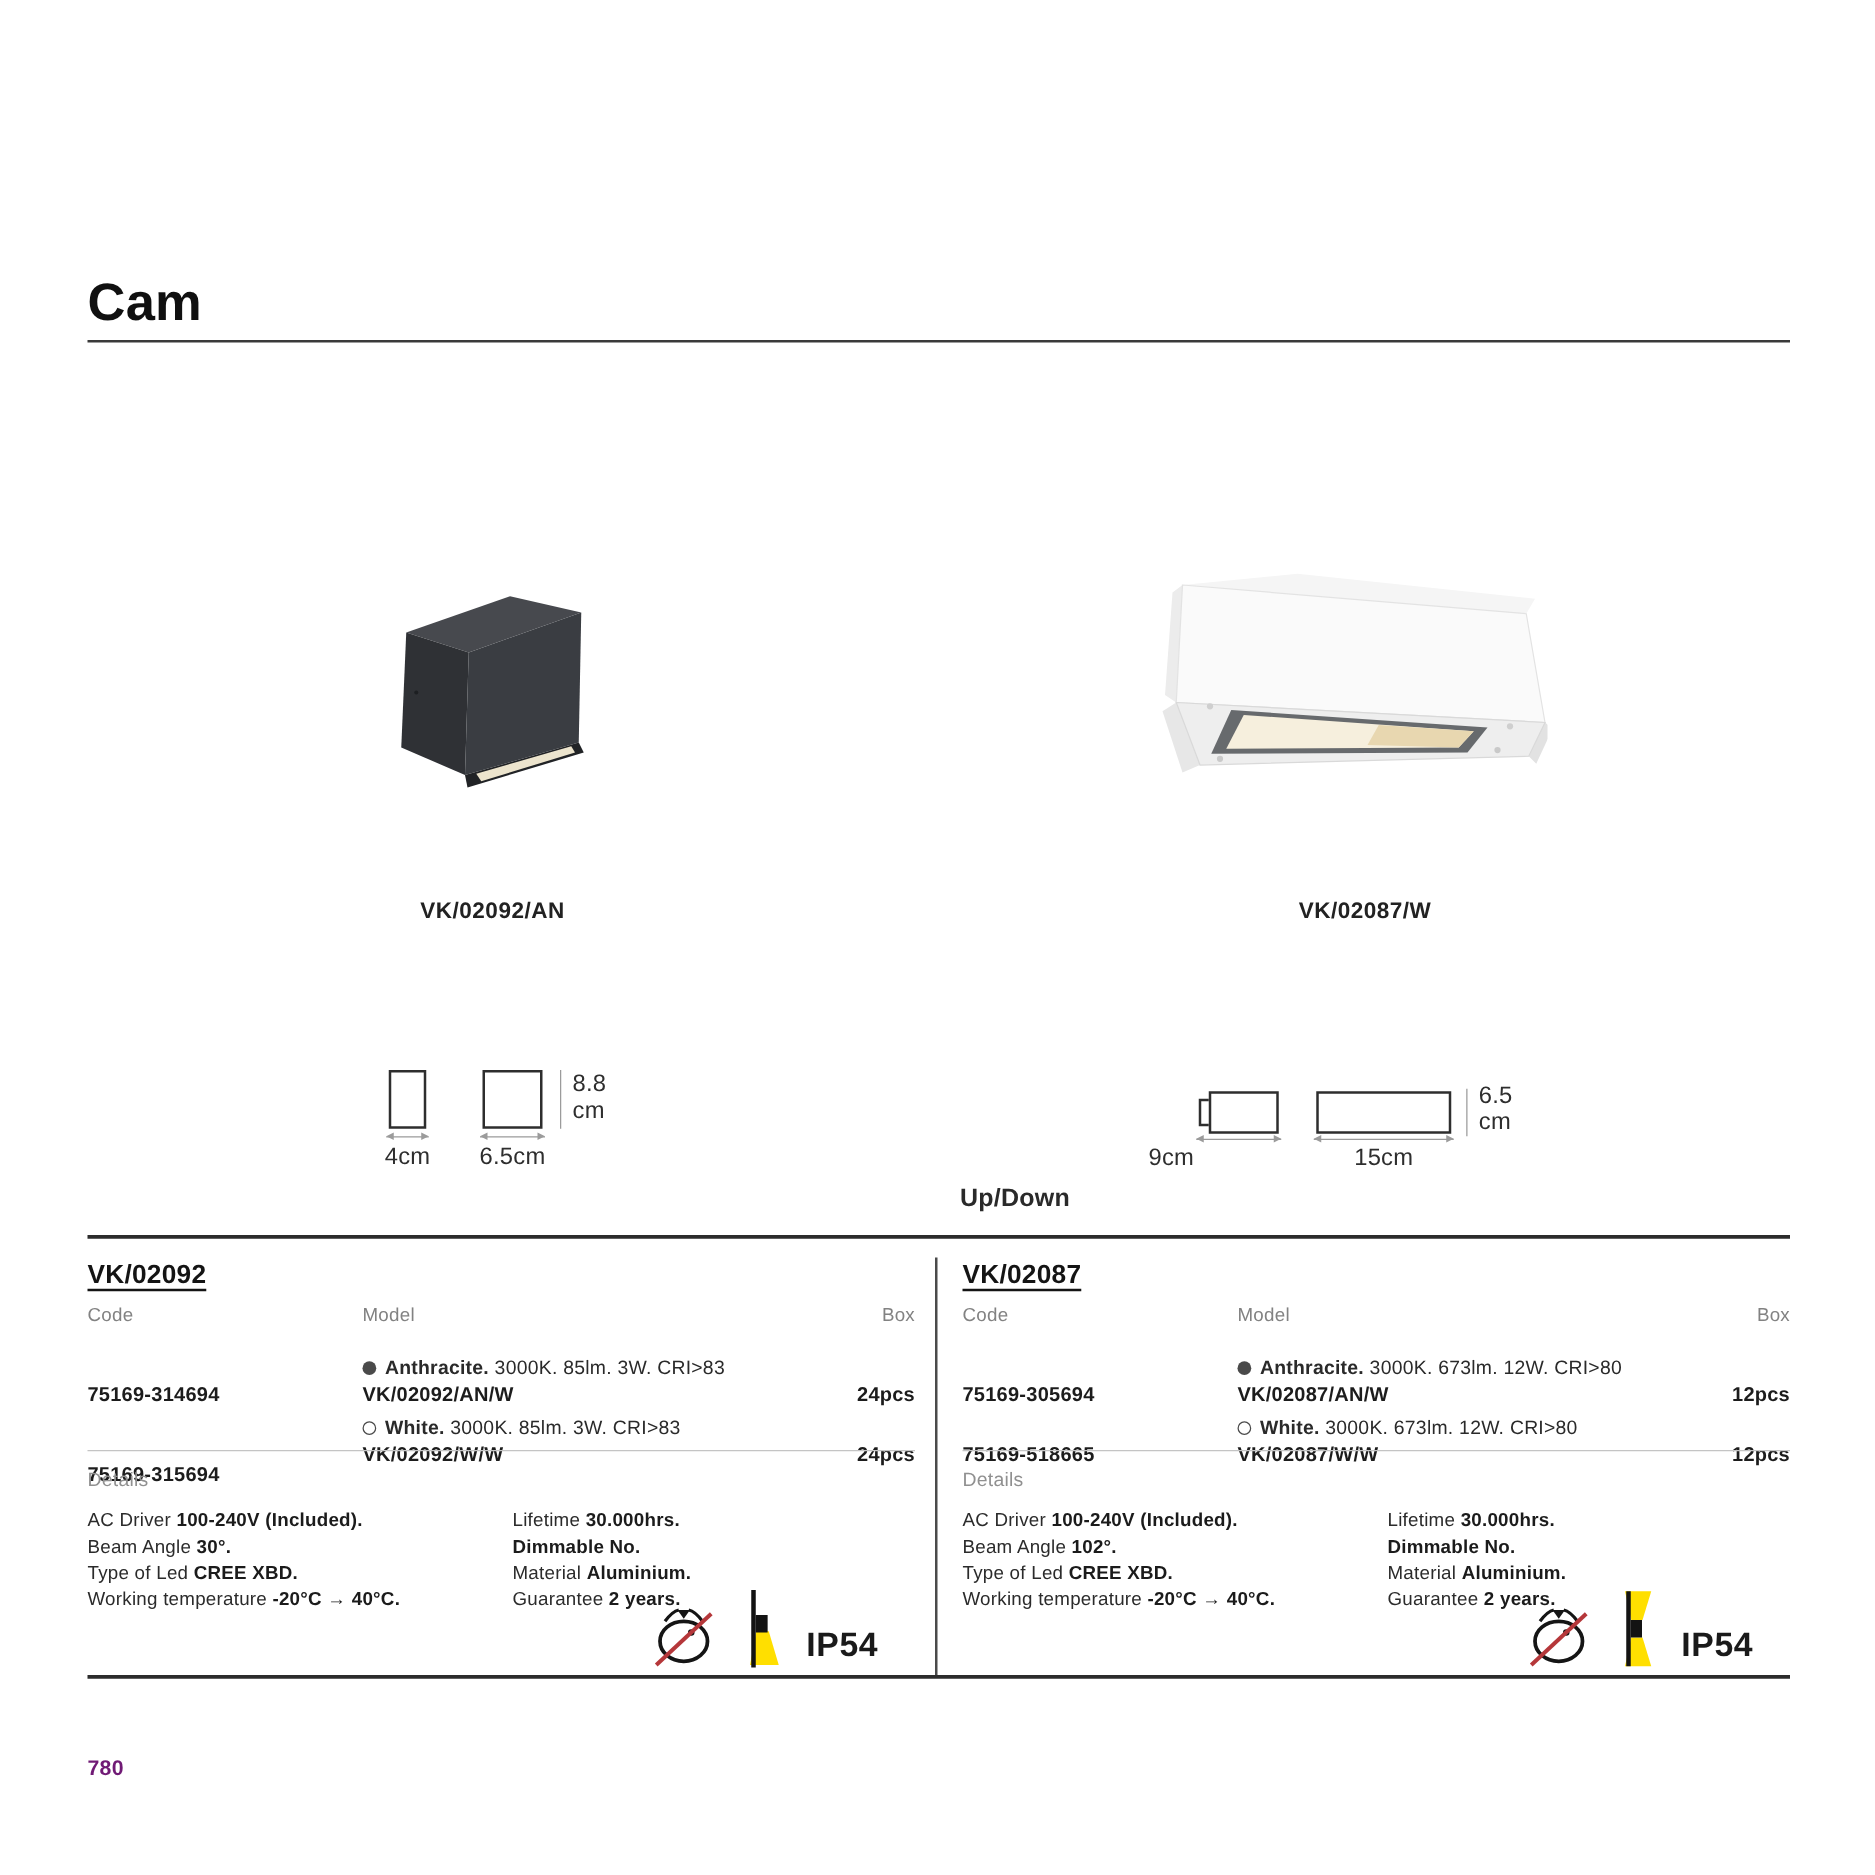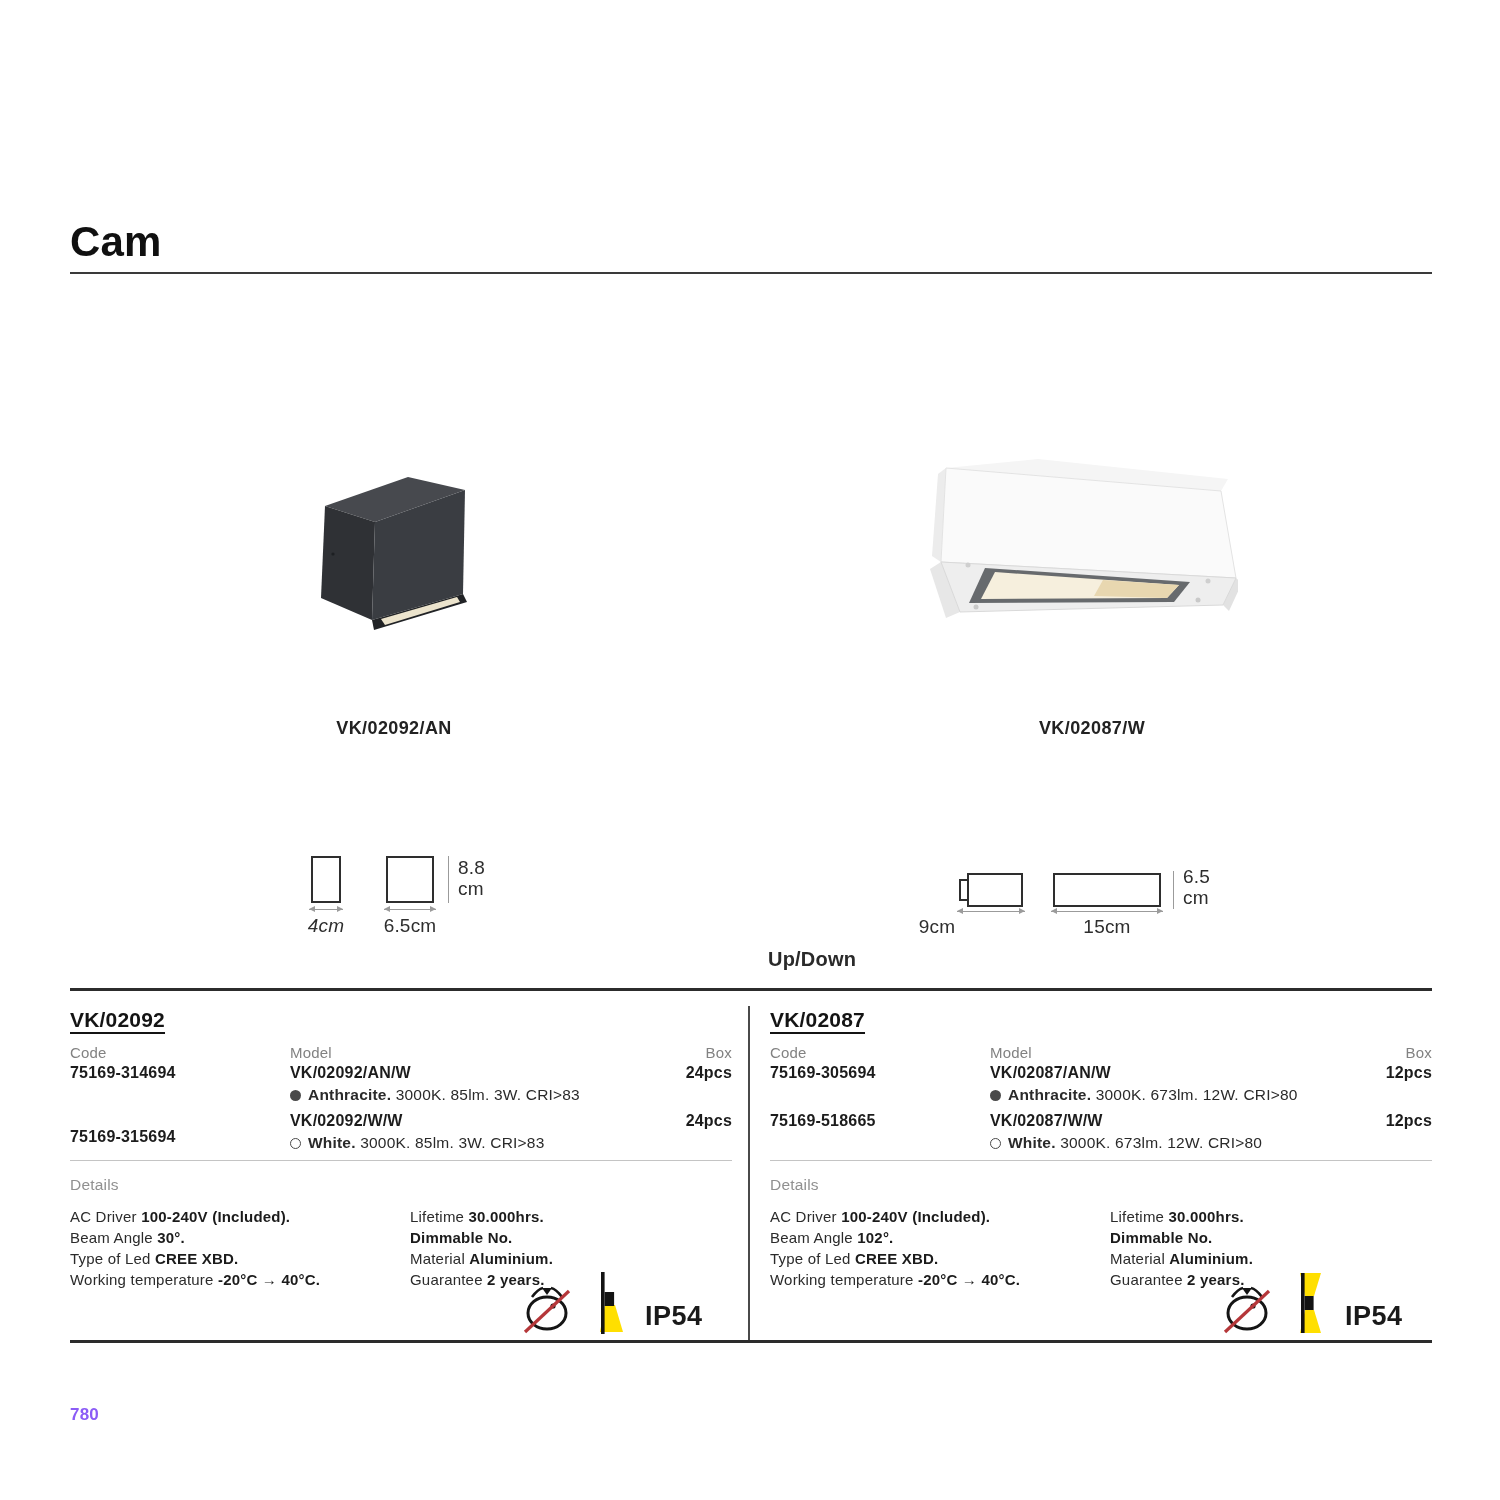--- a/index.html
+++ b/index.html
@@ -36,37 +36,37 @@
   .v-divider { left:748px; top:1006px; width:2px; height:336px; background:#4a4a4a; }
 
   
   .col { position:absolute; top:1006px; width:662px; height:336px; }
   .col .family { position:absolute; left:0; top:2px; font-size:21px; font-weight:700; color:#141414;
     text-decoration:underline; text-decoration-thickness:2px; text-underline-offset:5px; }
   .col .th { position:absolute; top:38px; font-size:15px; color:#828282; }
   .col .cell-code  { left:0; }
   .col .cell-model { left:220px; }
   .col .cell-box   { right:0; text-align:right; }
-  .col .val { position:absolute; font-size:16px; font-weight:700; color:#1c1c1c; }
+  .col .val { position:absolute; font-size:16px; font-weight:700; color:#1c1c1c;margin-top:44px; }
   .col .finish-line { position:absolute; left:220px; font-size:15.5px; color:#2a2a2a; white-space:nowrap; }
   .col .finish-line b { font-weight:700; }
   .swatch { display:inline-block; width:11px; height:11px; border-radius:50%; margin-right:7px; vertical-align:-1px; }
   .swatch.filled  { background:#4a4a4a; }
   .swatch.outline { background:#fff; border:1.5px solid #4a4a4a; }
   .col .thin-div { position:absolute; left:0; top:154px; width:662px; height:1px; background:#c4c4c4; }
   .col .details-h { position:absolute; left:0; top:170px; font-size:15.5px; color:#909090; }
   .col .spec { position:absolute; font-size:15px; color:#2b2b2b; line-height:21px; white-space:nowrap; }
   .col .spec b { font-weight:700; color:#1b1b1b; }
   .col .spec.sub1 { left:0; top:200px; }
   .col .spec.sub2 { left:340px; top:200px; }
   .col .icon-dim   { position:absolute; left:453px; top:276px; }
   .col .icon-light { position:absolute; left:528px; top:264px; }
   .col .ip { position:absolute; left:575px; top:295px; font-size:27px; font-weight:700; color:#1a1a1a; letter-spacing:0.5px; }
 
-  .page-number { left:70px; top:1405px; font-size:17px; font-weight:700; color:#8b5cf6; }
+  .page-number { left:70px; top:1405px; font-size:17px; font-weight:700; color:#701a75; }
 </style>
 </head>
 <body>
 
 <div class="page">
 
   <div class="abs title">Cam</div>
   <div class="abs title-rule"></div>
 
   <div class="abs" style="left:313px;top:466px;">
@@ -97,21 +97,21 @@
       <circle cx="48" cy="155" r="2.5" fill="#c9c9c9"></circle>
       <circle cx="270" cy="148" r="2.5" fill="#c9c9c9"></circle>
     </svg>
   </div>
   <div class="abs img-label" style="left:947px;top:718px;">VK/02087/W</div>
 
   <div class="abs dim-rect" style="left:311px;top:856px;width:30px;height:47px;"></div>
   <div class="abs dim-rect" style="left:386px;top:856px;width:48px;height:47px;"></div>
   <div class="abs dim-arrow" style="left:309px;top:909px;width:34px;"></div>
   <div class="abs dim-arrow" style="left:384px;top:909px;width:52px;"></div>
-  <div class="abs dim-label center" style="left:291px;top:915px;font-style:italic;">4cm</div>
+  <div class="abs dim-label center" style="left:291px;top:915px;">4cm</div>
   <div class="abs dim-label center" style="left:375px;top:915px;">6.5cm</div>
   <div class="abs dim-vline" style="left:448px;top:856px;height:47px;"></div>
   <div class="abs dim-label" style="left:458px;top:857px;">8.8</div>
   <div class="abs dim-label" style="left:458px;top:878px;">cm</div>
 
   <div class="abs dim-rect" style="left:959px;top:879px;width:11px;height:22px;"></div>
   <div class="abs dim-rect" style="left:967px;top:873px;width:56px;height:34px;"></div>
   <div class="abs dim-rect" style="left:1053px;top:873px;width:108px;height:34px;"></div>
   <div class="abs dim-arrow" style="left:957px;top:911px;width:68px;"></div>
   <div class="abs dim-arrow" style="left:1051px;top:911px;width:112px;"></div>

